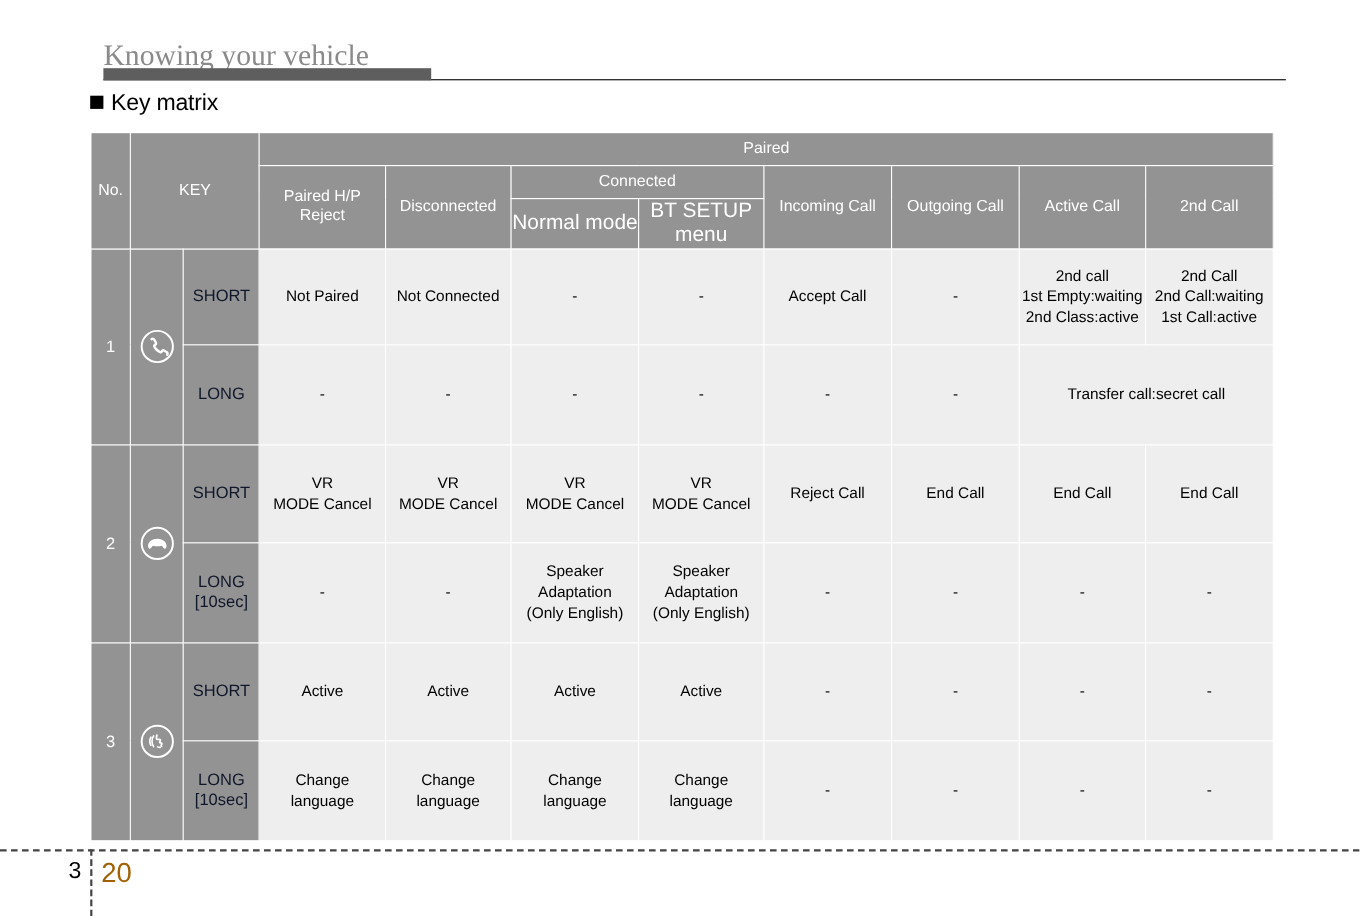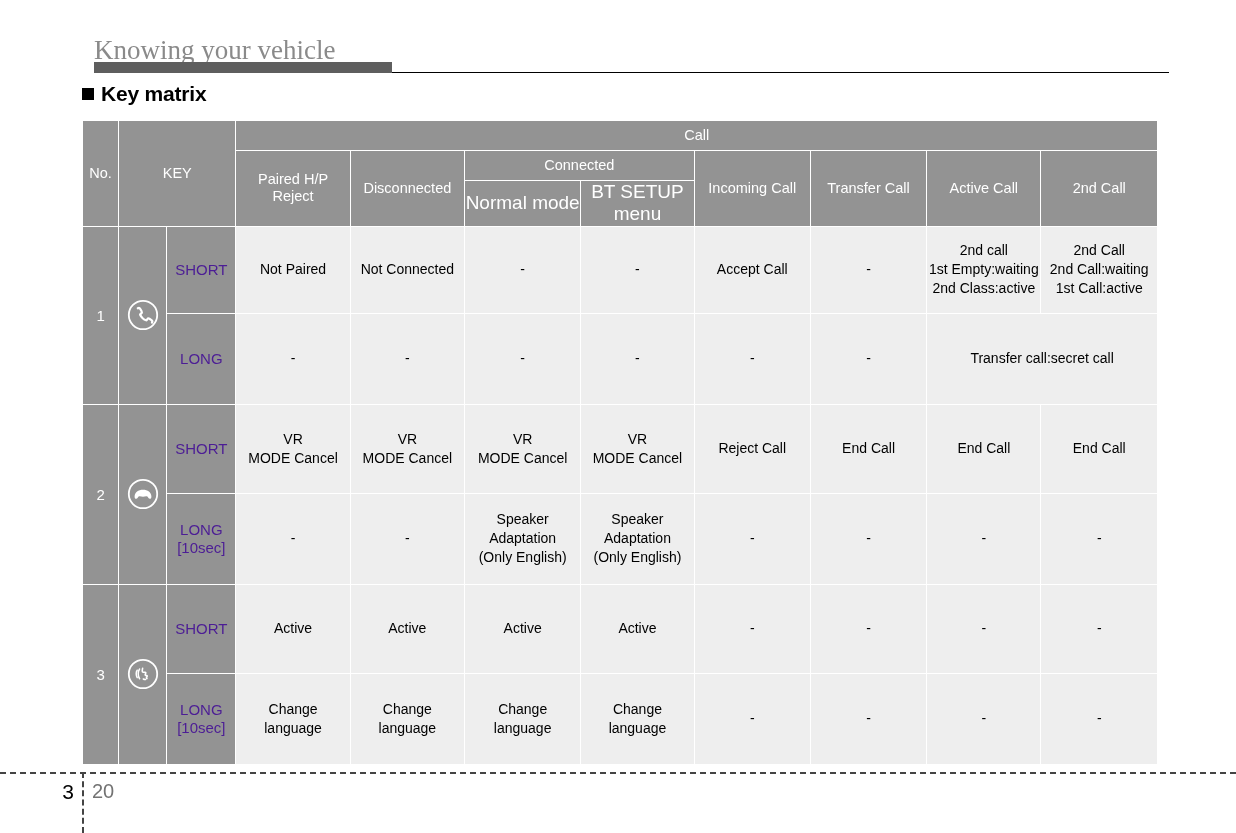--- a/index.html
+++ b/index.html
@@ -49,21 +49,21 @@
     height: 11px;
     background: #5e5e5e;
   }
 
   
   .section-heading {
     position: absolute;
     left: 82px;
     top: 82px;
     font-size: 21px;
-    font-weight: bold;
+    font-weight: normal;
     color: #000000;
     white-space: nowrap;
     letter-spacing: -0.2px;
   }
   .section-heading .bullet {
     display: inline-block;
     width: 12px;
     height: 12px;
     background: #000000;
     margin-right: 7px;
@@ -111,21 +111,21 @@
   .rownum {
     background: #939393;
     color: #ffffff;
     font-size: 15px;
   }
   .iconcell {
     background: #939393;
   }
   .keycell {
     background: #939393;
-    color: #4c1d95;
+    color: #0f172a;
     font-size: 15px;
     line-height: 1.2;
   }
 
   
   .c-no   { width: 36px; }
   .c-icon { width: 48px; }
   .c-mode { width: 69px; }
   .c-paired { width: 114px; }
   .c-disc { width: 114px; }
@@ -180,22 +180,22 @@
     top: 8px;
     width: 26px;
     text-align: right;
     font-size: 21px;
     color: #000000;
   }
   .footer-page {
     position: absolute;
     left: 92px;
     top: 8px;
-    font-size: 20px;
-    color: #737373;
+    font-size: 25px;
+    color: #a16207;
   }
 </style>
 </head>
 <body>
 
 <div class="page-head">
   <div class="page-head-title">Knowing your vehicle</div>
   <div class="head-rule-thin"></div>
   <div class="head-rule-thick"></div>
 </div>
@@ -217,32 +217,32 @@
     <col class="c-in">
         <col class="c-out">
         <col class="c-act">
         <col class="c-2nd">
   </colgroup>
 
   <tbody>
         <tr class="r-h1">
     <td class="hd" rowspan="3">No.</td>
     <td class="hd" rowspan="3" colspan="2">KEY</td>
-    <td class="hd" colspan="8">Call</td>
+    <td class="hd" colspan="8">Paired</td>
   </tr>
 
   <tr class="r-h2">
     <td class="hd" rowspan="2">
       <div>Paired H/P</div>
       <div>Reject</div>
     </td>
     <td class="hd" rowspan="2">Disconnected</td>
     <td class="hd" colspan="2">Connected</td>
     <td class="hd" rowspan="2">Incoming Call</td>
-    <td class="hd" rowspan="2">Transfer Call</td>
+    <td class="hd" rowspan="2">Outgoing Call</td>
     <td class="hd" rowspan="2">Active Call</td>
     <td class="hd" rowspan="2">2nd Call</td>
   </tr>
 
   <tr class="r-h3">
     <td class="hd hd-small">Normal mode</td>
     <td class="hd hd-small">BT SETUP menu</td>
   </tr>
 
   <tr class="r-short1">

